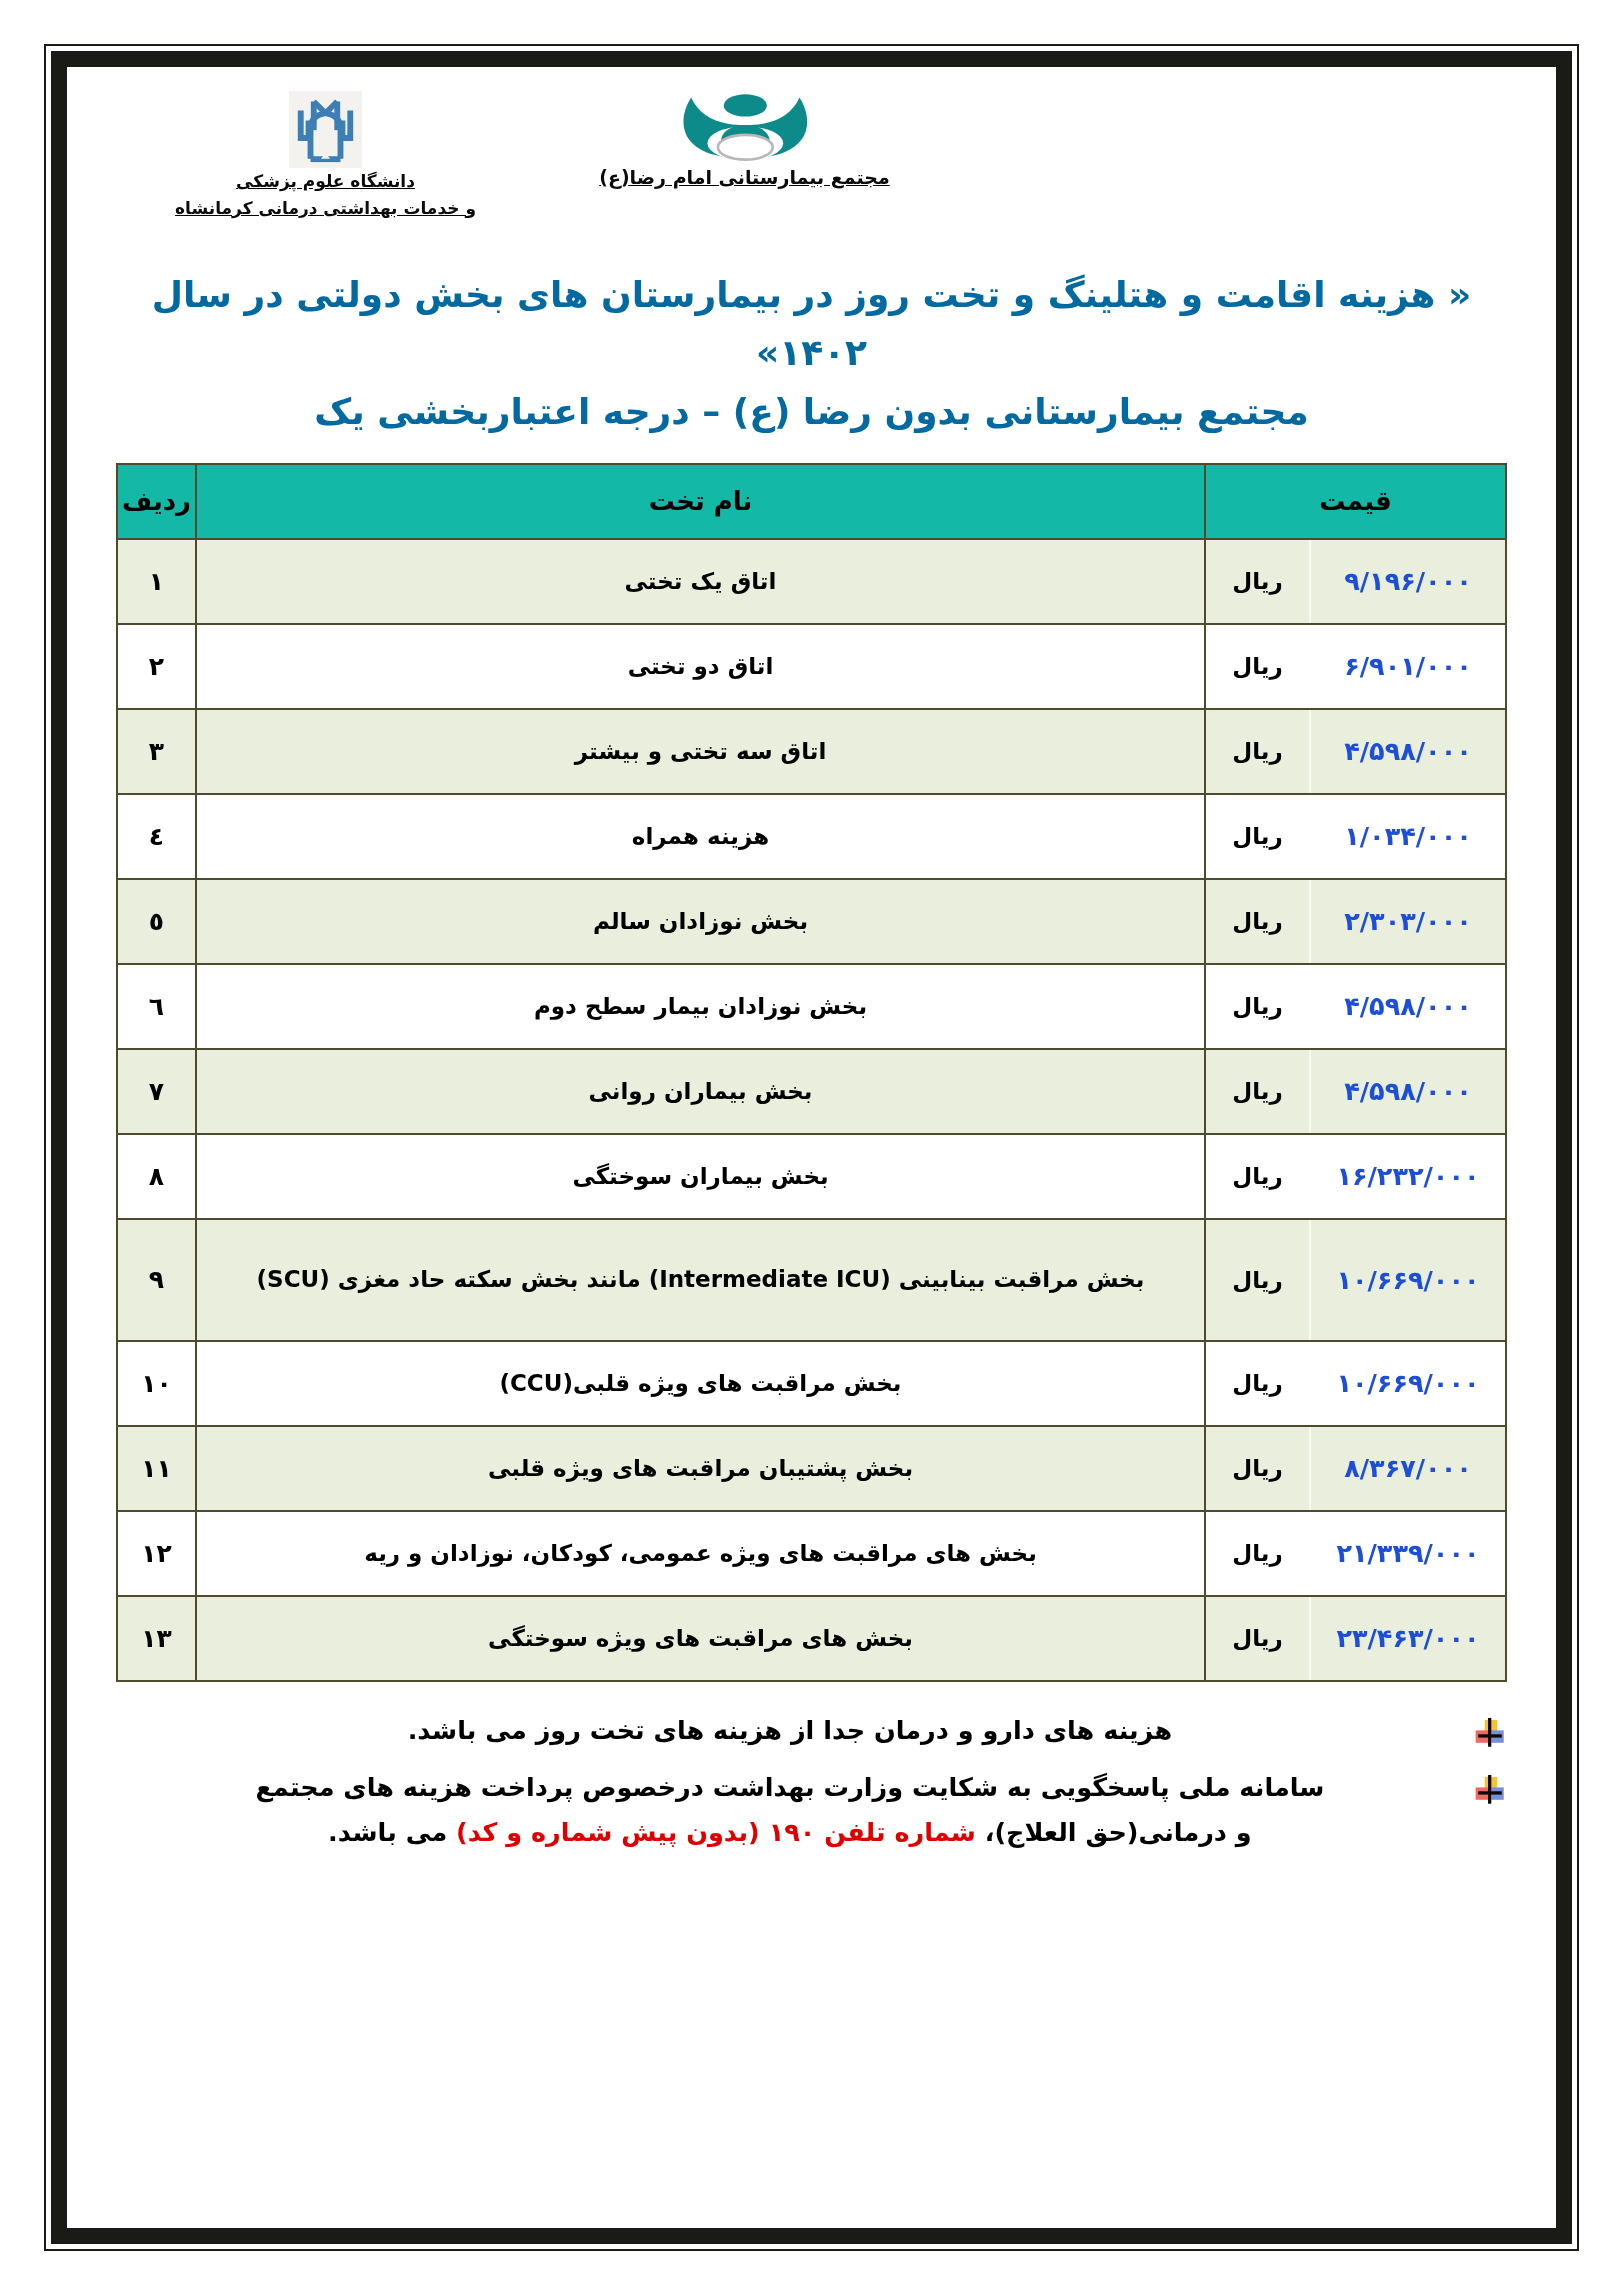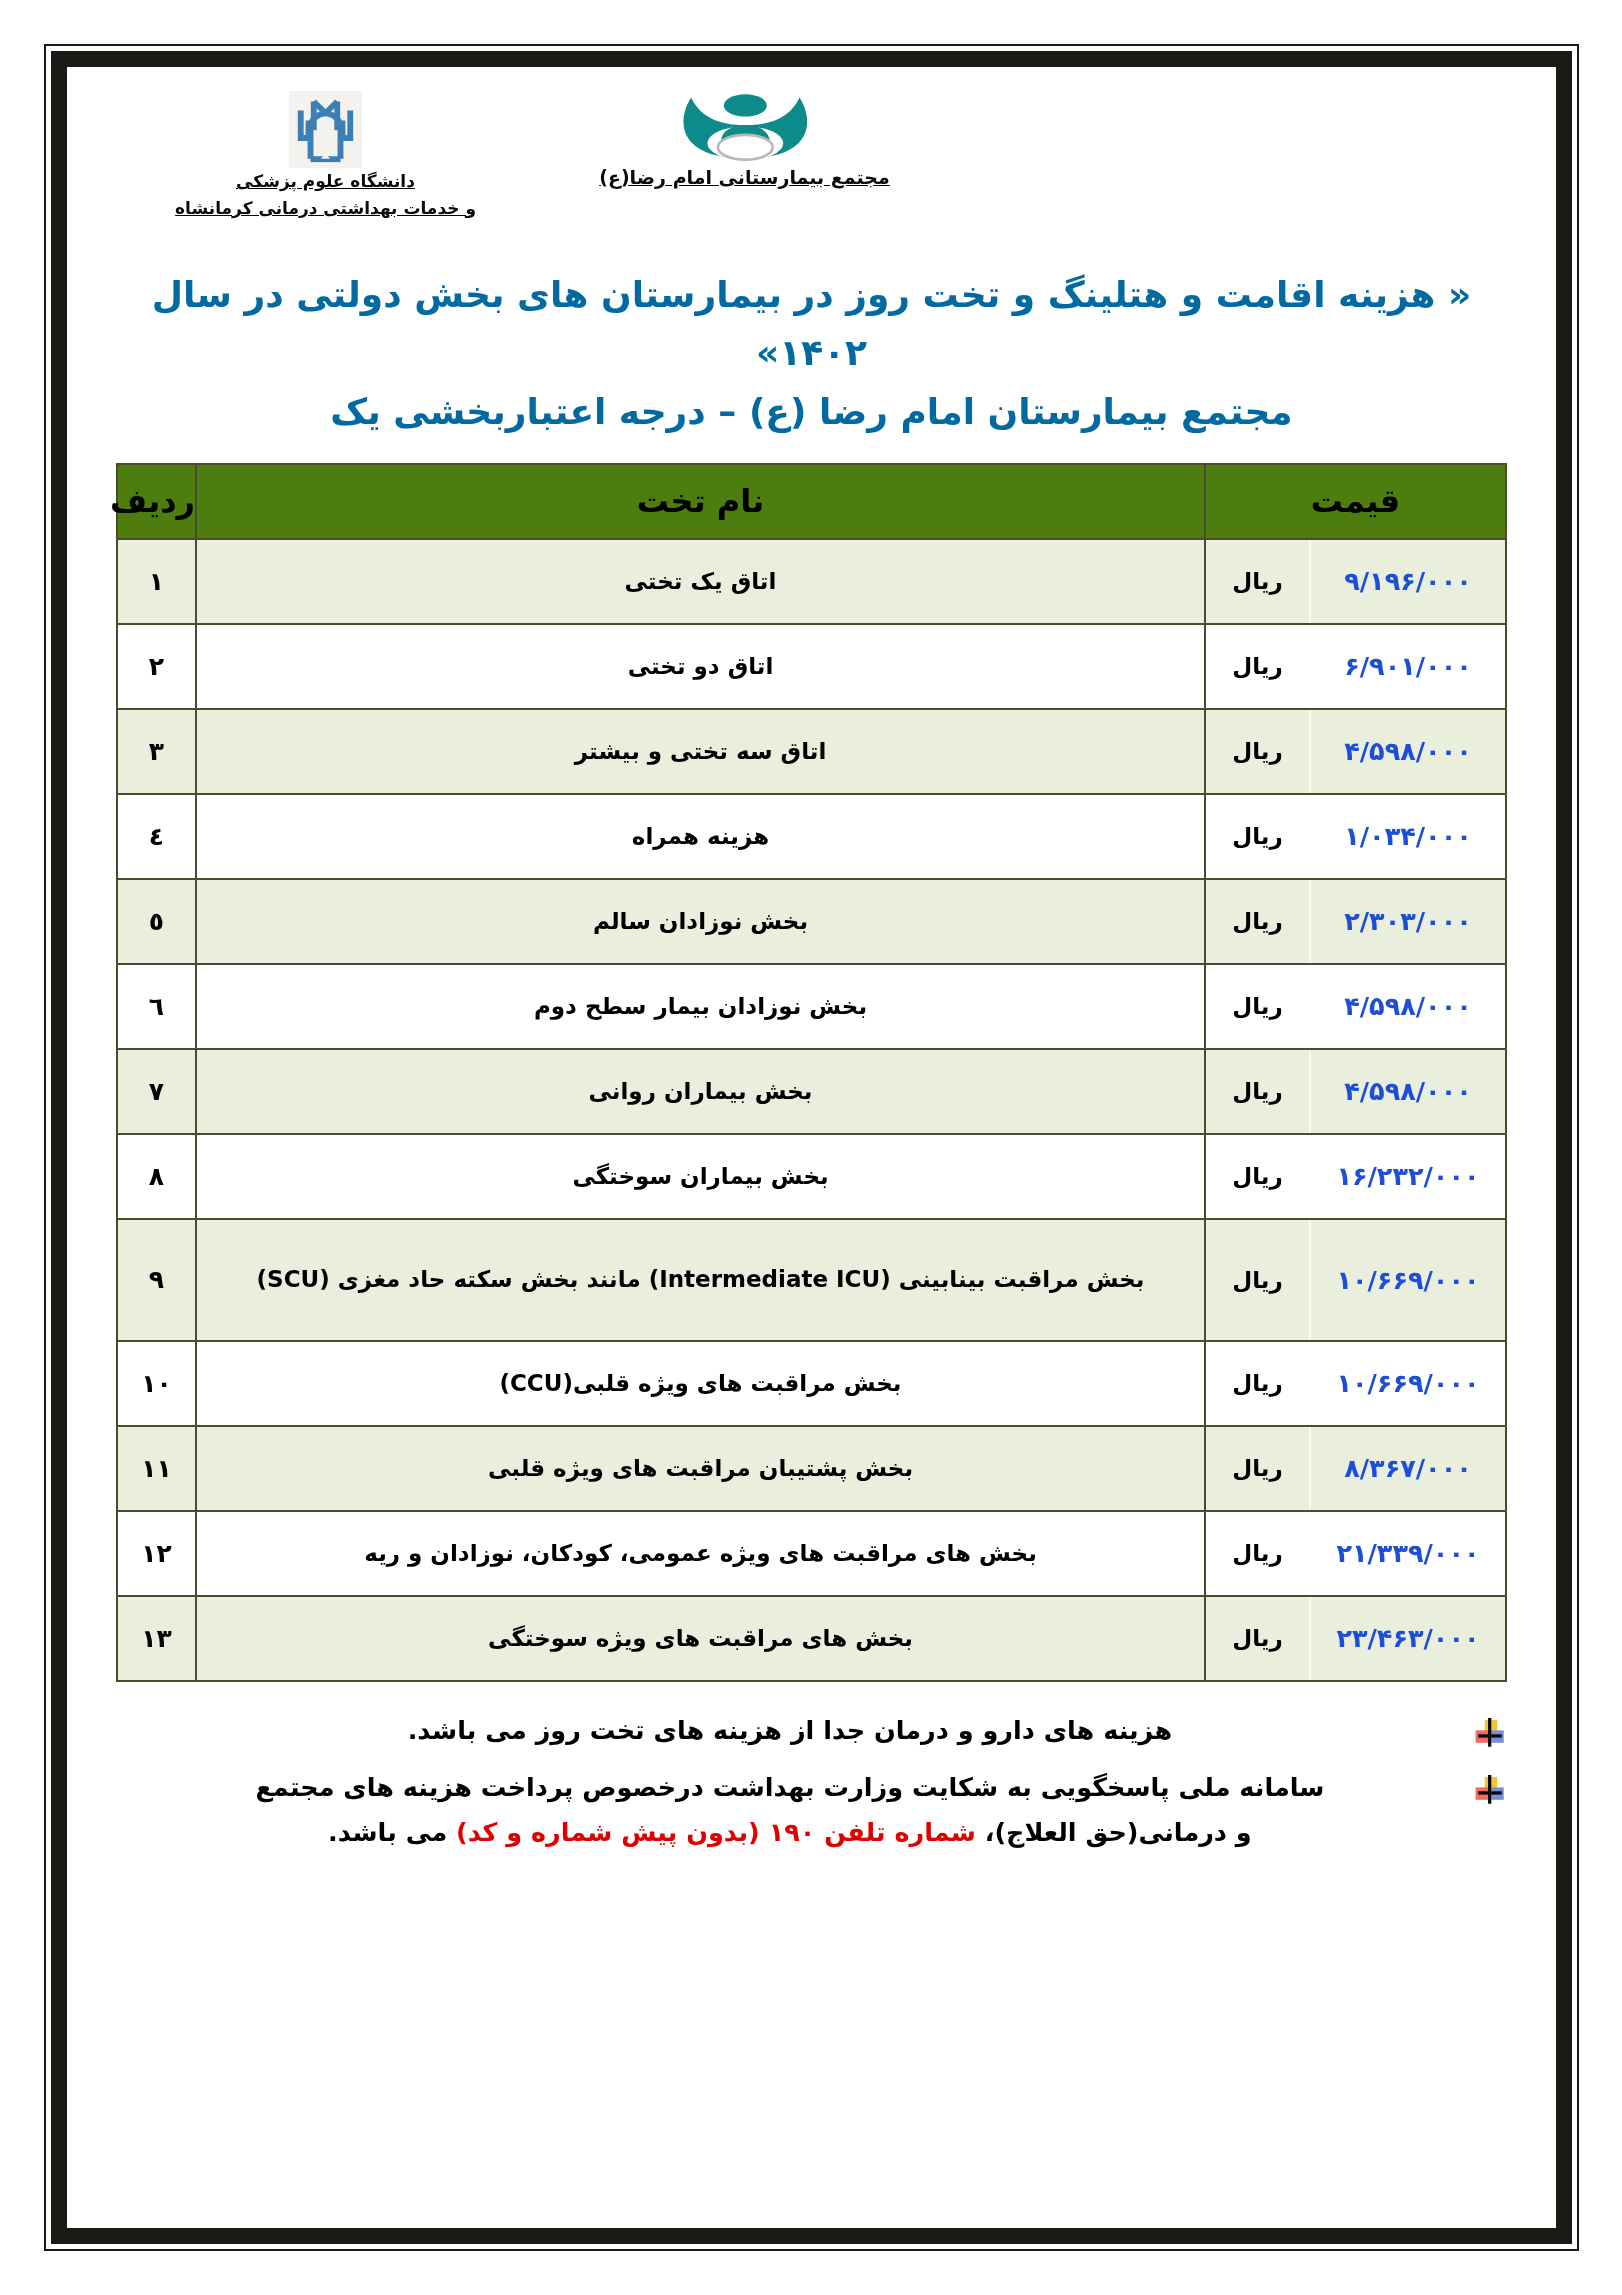--- a/index.html
+++ b/index.html
@@ -132,24 +132,24 @@
     padding: 0;
     vertical-align: middle;
     text-align: center;
   }
   col.col-radif  { width: 79px; }
   col.col-name   { width: auto;  }
   col.col-price  { width: 196px; }
   col.col-unit   { width: 105px; }
 
   thead th {
-    background: #4d7c0f;
+    background: #14b8a6;
     height: 73px;
     font-family: "DejaVu Sans", sans-serif;
-    font-size: 32px;
+    font-size: 26px;
     font-weight: bold;
     color: #000;
   }
   thead th.th-price { border-left-width: 2px; }
 
   tbody tr { height: 85px; }
   tbody tr.row-tall { height: 122px; }
   tbody tr.shaded td { background: #e9efdc; }
   tbody tr.plain  td { background: #ffffff; }
 
@@ -267,21 +267,21 @@
           <ellipse cx="123" cy="86" rx="42" ry="19" fill="#ffffff" stroke="#b8b8b8" stroke-width="4"></ellipse>
         </svg>
       </div>
       <div class="hosp-caption">مجتمع بیمارستانی امام رضا(ع)</div>
     </div>
 
   </div>
 
   <div class="doc-titles">
     <div class="title-line">« هزینه اقامت و هتلینگ و تخت روز در بیمارستان های بخش دولتی در سال ۱۴۰۲»</div>
-    <div class="title-line">مجتمع بیمارستان امام رضا (ع) – درجه اعتباربخشی یک</div>
+    <div class="title-line">مجتمع بیمارستانی بدون رضا (ع) – درجه اعتباربخشی یک</div>
   </div>
 
   <table class="price-table">
     <colgroup>
       <col class="col-price">
       <col class="col-unit">
       <col class="col-name">
       <col class="col-radif">
     </colgroup>
     <thead>

